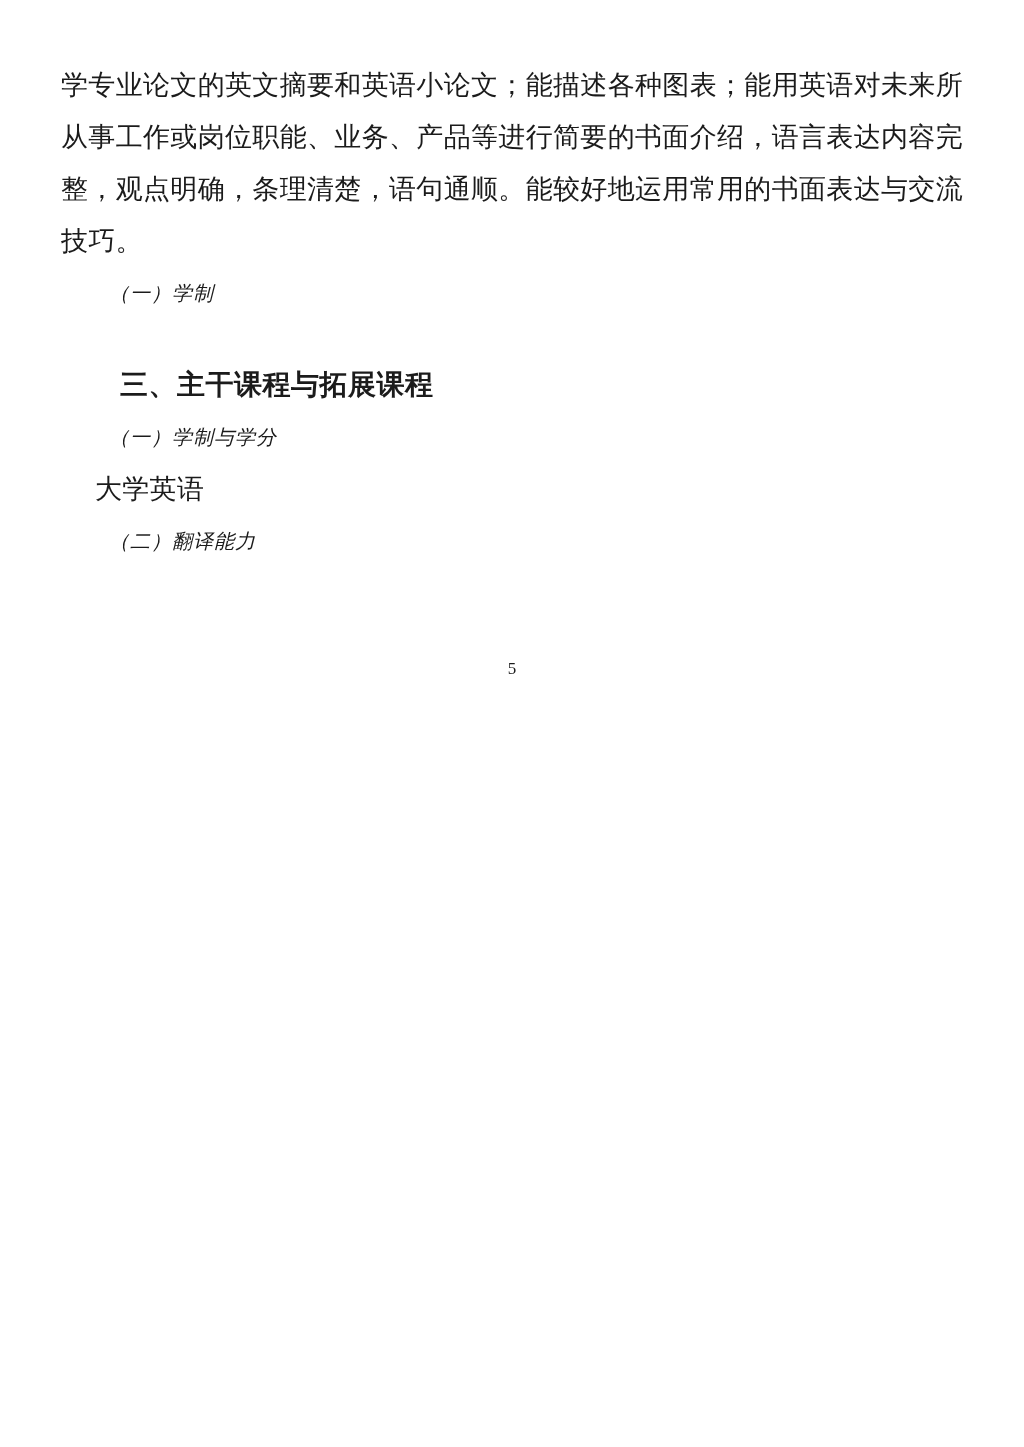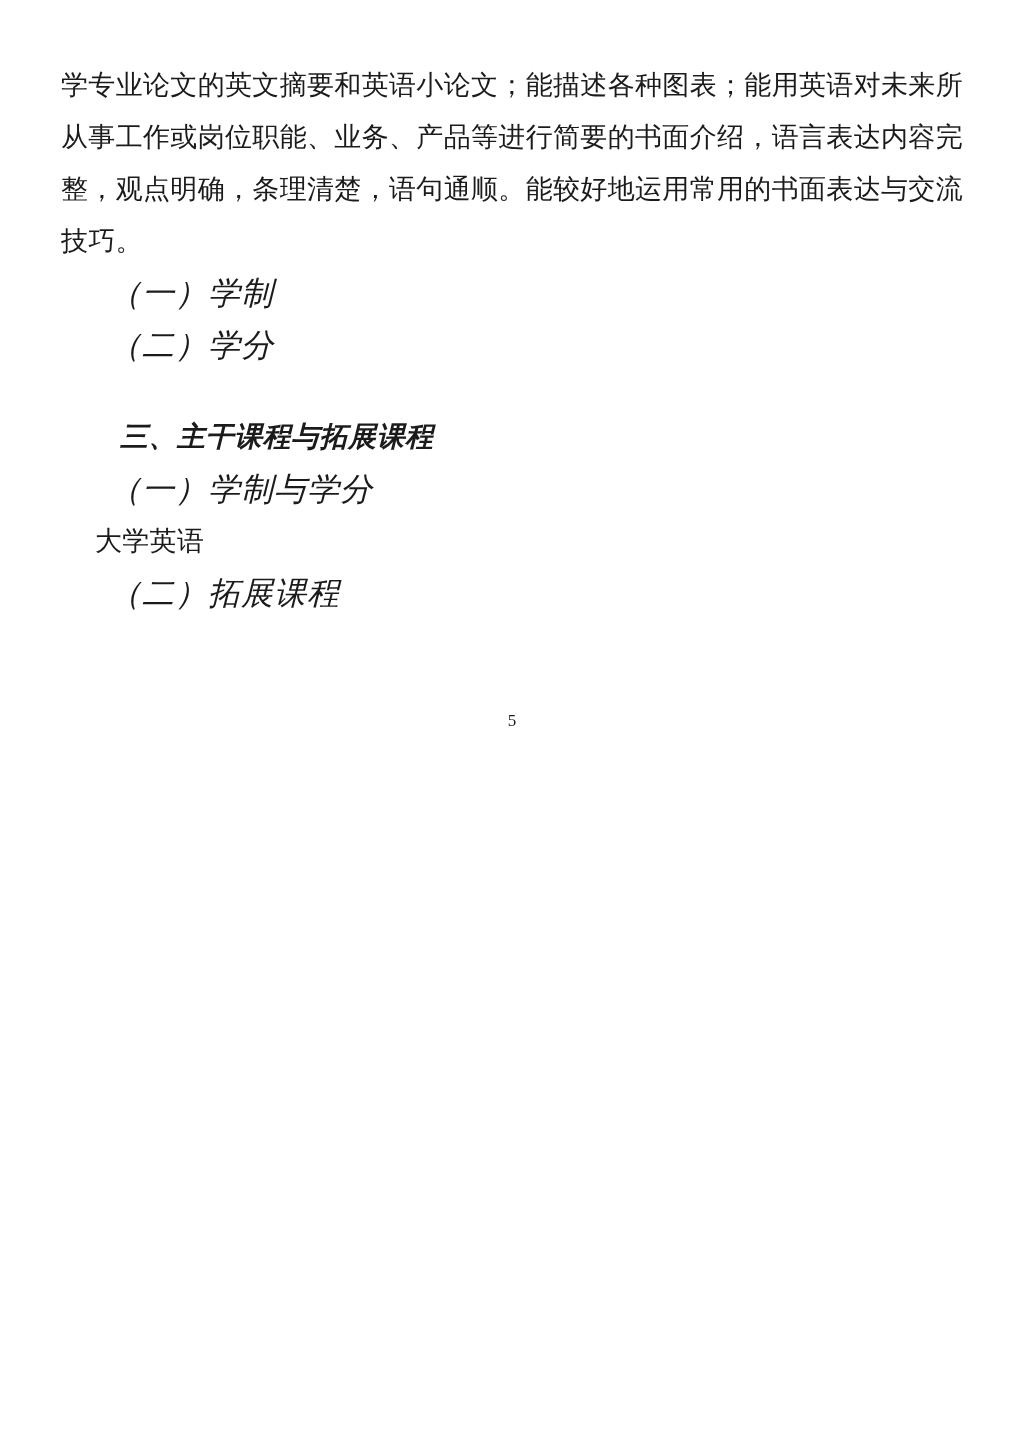--- a/index.html
+++ b/index.html
@@ -36,24 +36,24 @@
   }
   .sec-heading {
     margin: 0 0 0 59px;
     font-size: 28px;
     line-height: 52px;
     font-weight: bold;
     font-family: "Liberation Sans", sans-serif;
     letter-spacing: 0.5px;
   }
   .sec-heading.gap-before-2 { margin-top: 36px; }
-  .sec-heading.gap-before-3 { margin-top: 40px; font-style: italic; }
+  .sec-heading.gap-before-3 { margin-top: 40px; }
   .sub-heading {
     margin: 0 0 0 48px;
-    font-size: 32px;
+    font-size: 20px;
     line-height: 52px;
     font-style: italic;            
     font-family: "Liberation Serif", serif;
     letter-spacing: 1px;
   }
   .page-number {
     margin-top: 92px;
     text-align: center;
     font-size: 17px;
     line-height: 20px;
@@ -65,27 +65,26 @@
 
 <div class="page" style="color: rgb(27, 27, 27);">
 
   <p class="body-par no-indent">学专业论文的英文摘要和英语小论文；能描述各种图表；能用英语对未来所从事工作或岗位职能、业务、产品等进行简要的书面介绍，语言表达内容完整，观点明确，条理清楚，语句通顺。能较好地运用常用的书面表达与交流技巧。</p>
 
 
 
   <p class="sub-heading">（一）学制</p>
 
 
-  <p class="sub-heading">（二）学分</p>
 
 
   <h2 class="sec-heading gap-before-3">三、主干课程与拓展课程</h2>
 
   <p class="sub-heading">（一）学制与学分</p>
 
   <p class="body-par indent">大学英语</p>
 
-  <p class="sub-heading">（二）拓展课程</p>
+  <p class="sub-heading">（二）翻译能力</p>
 
 
   <div class="page-number">5</div>
 
 </div>
 
 </body></html>

